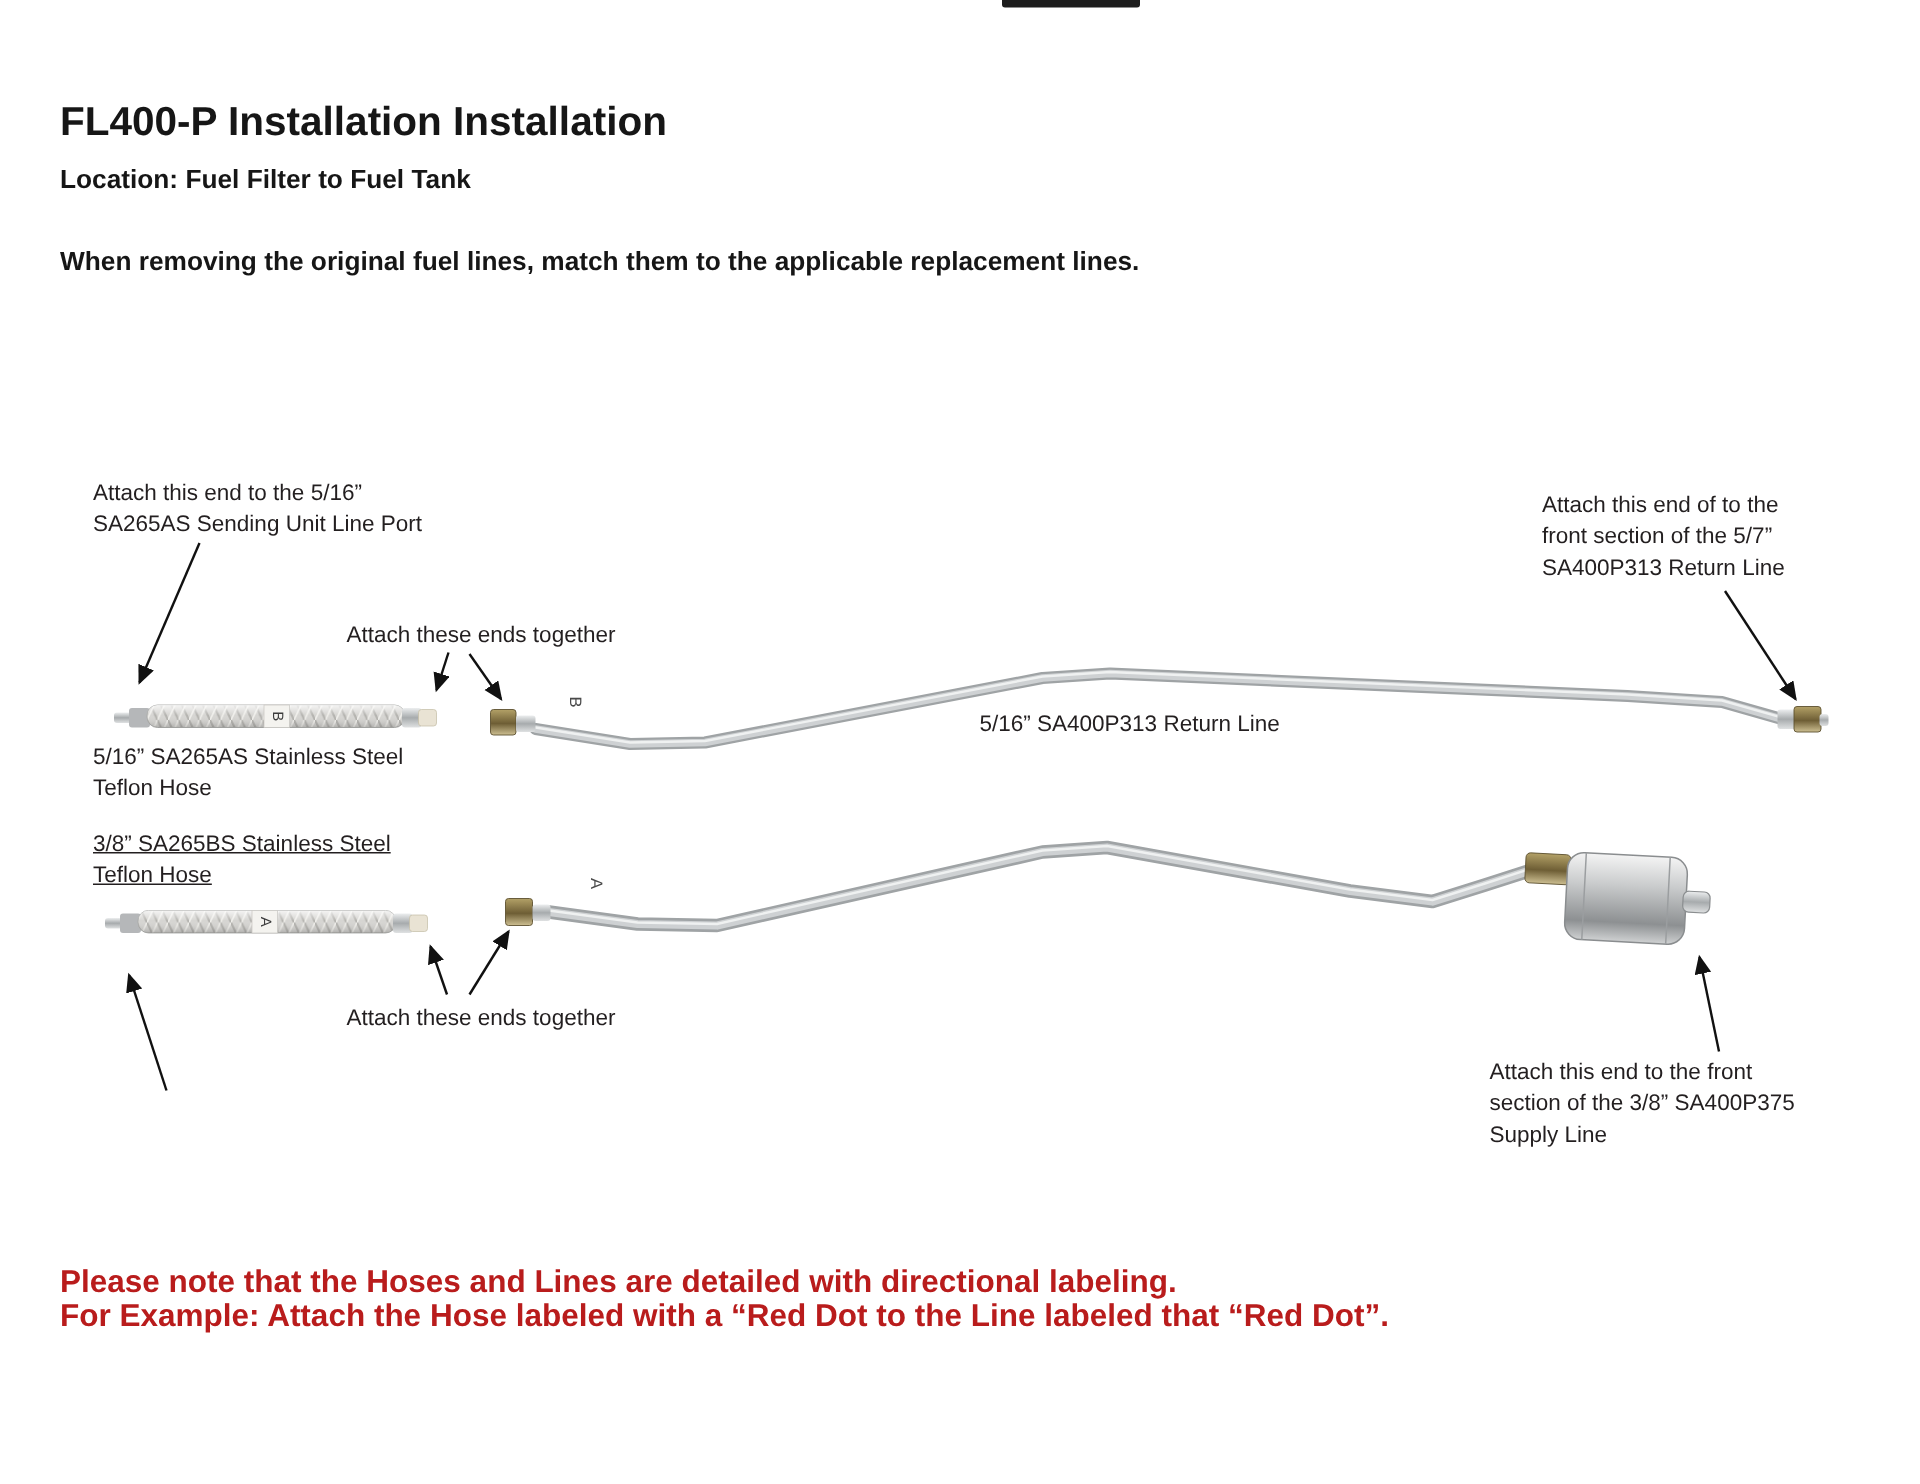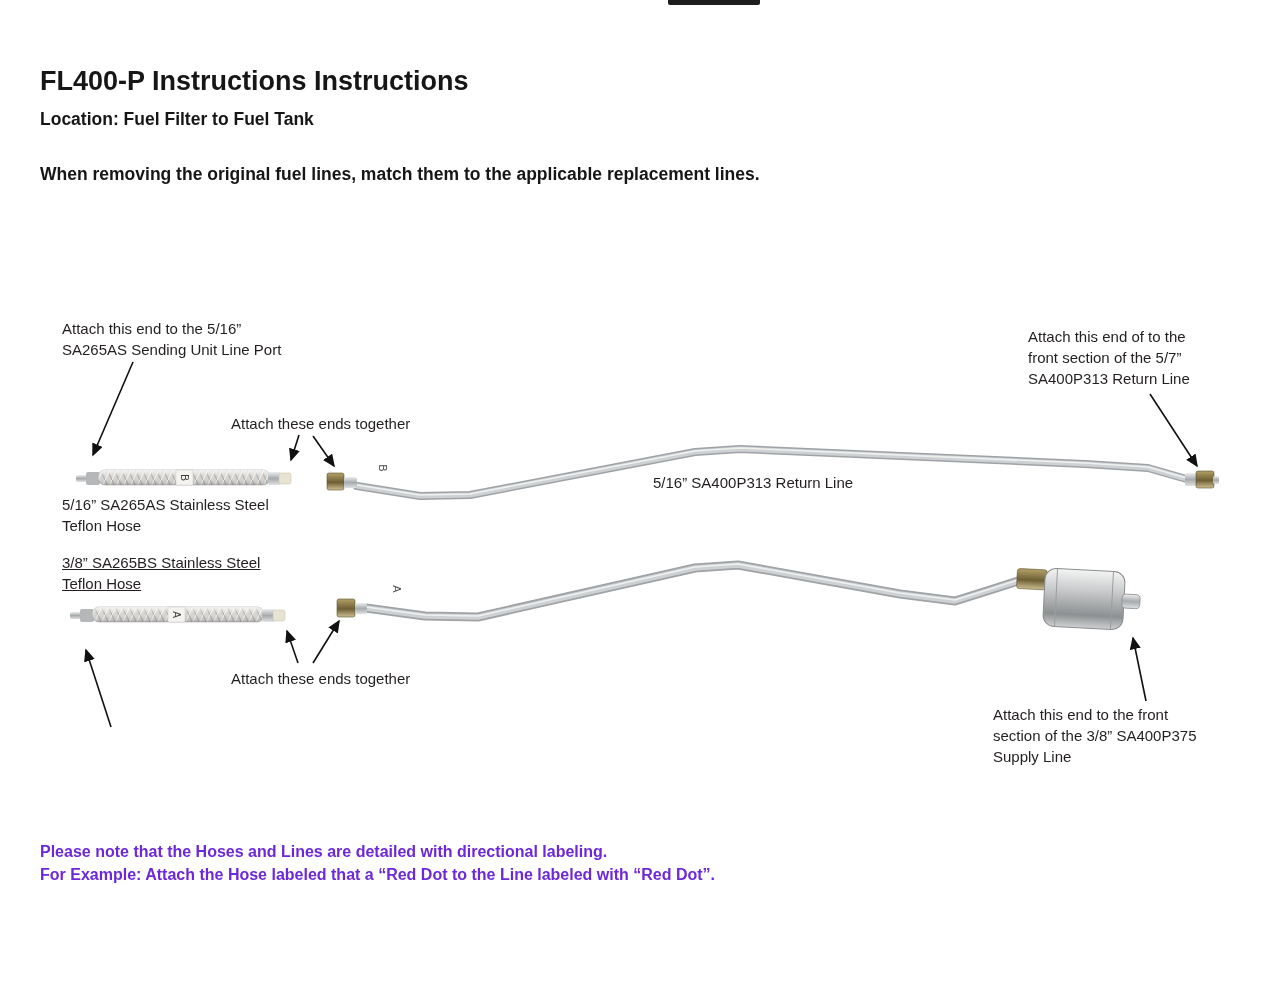--- a/index.html
+++ b/index.html
@@ -14,35 +14,35 @@
   }
   .abs { position: absolute; }
   .title { font-size: 27px; font-weight: bold; letter-spacing: 0; color: #161616; }
   .subhead { font-size: 17.5px; font-weight: bold; color: #161616; }
   .callout {
     font-size: 15px;
     line-height: 21px;
     white-space: pre-line;
     color: #231f20;
   }
-  .bold-note { font-size: 16px; font-weight: bold; color: #6d28d9; }
+  .bold-note { font-size: 21px; font-weight: bold; color: #b91c1c; }
   svg.diagram { position: absolute; left: 0; top: 0; }
   .crop-bar {
     background: #1d1d1d;
     border-radius: 0 0 2px 2px;
   }
 </style>
 </head>
 <body>
 
 <div class="page">
 
   <div class="abs crop-bar" style="left:668px; top:0; width:92px; height:5px;"></div>
 
-  <div class="abs title" style="left:40px; top:66px;">FL400-P Instructions Instructions</div>
+  <div class="abs title" style="left:40px; top:66px;">FL400-P Installation Installation</div>
   <div class="abs subhead" style="left:40px; top:109px;">Location: Fuel Filter to Fuel Tank</div>
   <div class="abs subhead" style="left:40px; top:164px;">When removing the original fuel lines, match them to the applicable replacement lines.</div>
 
   <svg class="diagram" width="1280" height="989" viewBox="0 0 1280 989">
     <defs>
       <pattern id="braid" width="7" height="15" patternUnits="userSpaceOnUse">
         <rect width="7" height="15" fill="#d6d5d2"></rect>
         <path d="M0,0 L7,15" stroke="#b4b3af" stroke-width="1.4"></path>
         <path d="M7,0 L0,15" stroke="#f0efeb" stroke-width="1.1"></path>
       </pattern>
@@ -158,15 +158,15 @@
 
 
   <div class="abs callout" style="left:231px; top:668px;">Attach these ends together</div>
 
 
   <div class="abs callout" style="left:993px; top:704px;">Attach this end to the front
 section of the 3/8” SA400P375
 Supply Line</div>
 
   <div class="abs bold-note" style="left:40px; top:843px;">Please note that the Hoses and Lines are detailed with directional labeling.</div>
-  <div class="abs bold-note" style="left:40px; top:866px;">For Example: Attach the Hose labeled that a “Red Dot to the Line labeled with “Red Dot”.</div>
+  <div class="abs bold-note" style="left:40px; top:866px;">For Example: Attach the Hose labeled with a “Red Dot to the Line labeled that “Red Dot”.</div>
 
 </div>
 
 </body></html>

